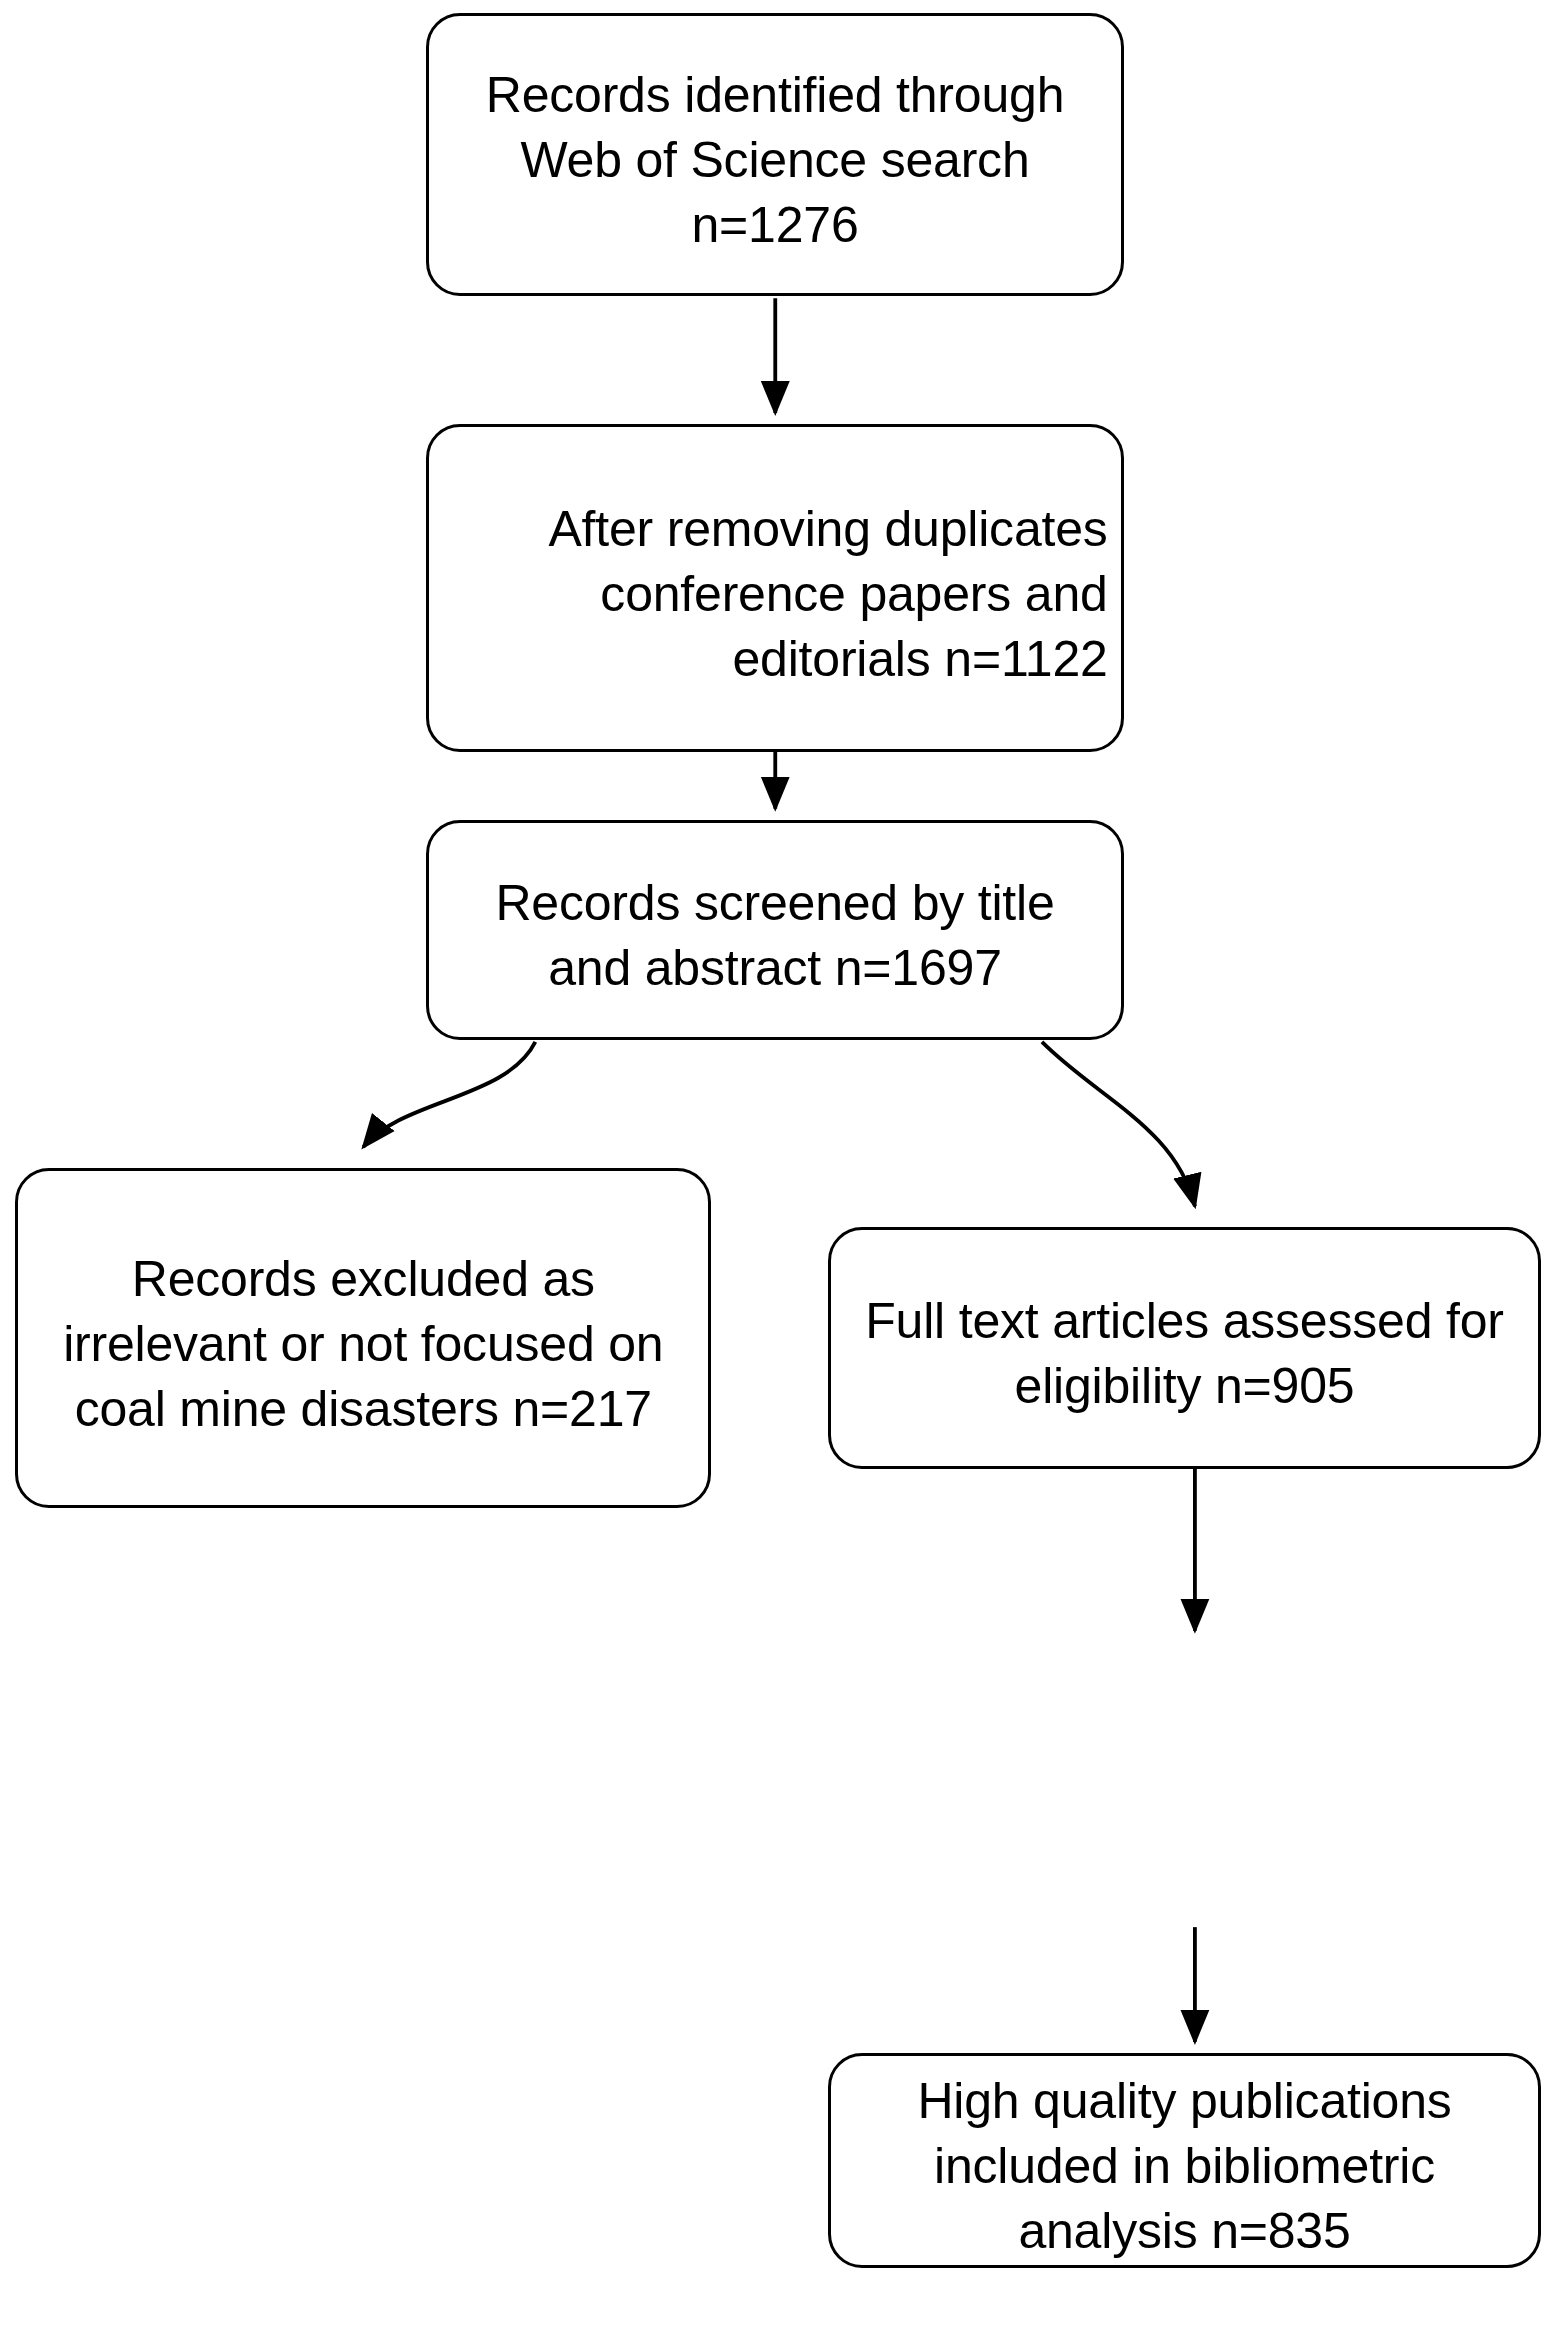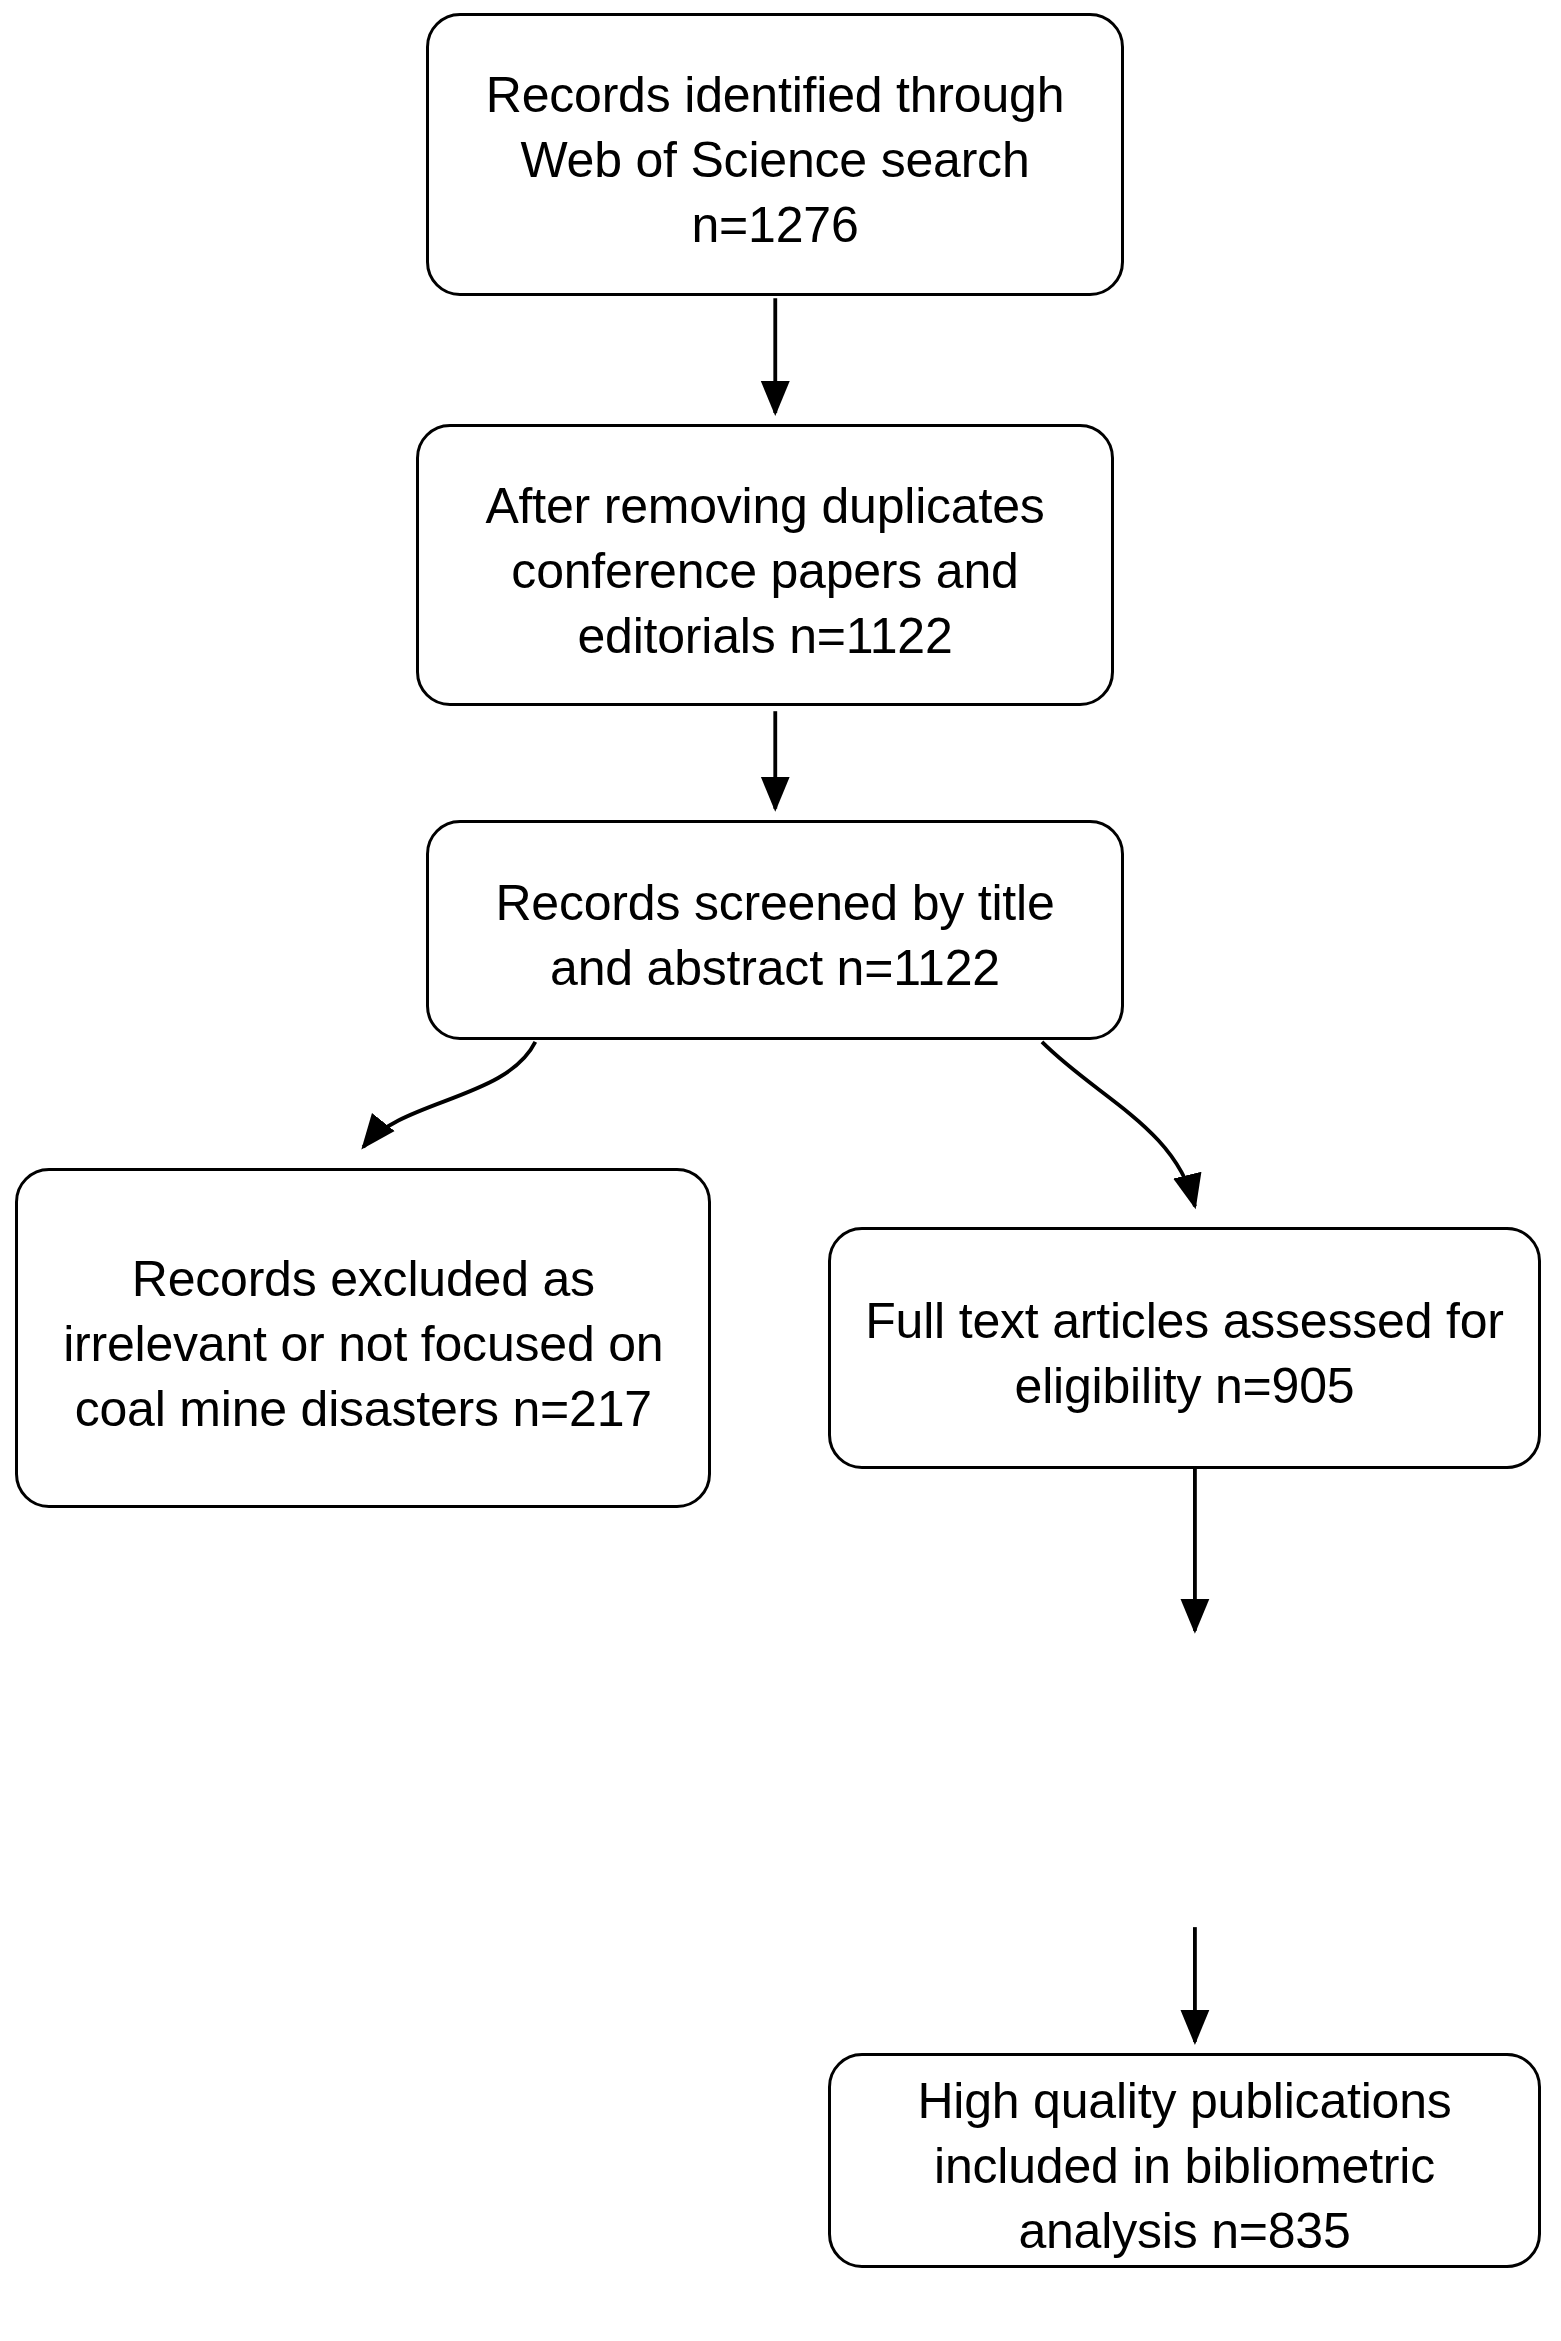--- a/index.html
+++ b/index.html
@@ -46,21 +46,21 @@
     font-size: 50px;
     line-height: 1.30;
     color: #000000;
     white-space: pre-line;
     letter-spacing: -0.2px;
     margin-top: 12px;
   }
 
   
   #node-identified      { left: 426px;  top: 13.4px;   width: 698px;  height: 283px; }
-  #node-duplicates      { left: 416px;  top: 424px;  width: 698px;  height: 282px; }
+  #node-duplicates      { left: 426px;  top: 424px;  width: 698px;  height: 328px; text-align: right; }
   #node-screened        { left: 426px;  top: 820px;  width: 698px;  height: 220px; }
   #node-excluded        { left: 15.3px;   top: 1168px; width: 696px;  height: 340px; }
   #node-fulltext        { left: 828px;  top: 1227px; width: 713px;  height: 242px; }
   #node-lowcitation     { left: 828px;  top: 1642px; width: 713px;  height: 283px; }
   #node-included        { left: 828px;  top: 2053px; width: 713px;  height: 215px; }
 </style>
 </head>
 <body>
 
 <div id="diagram-root">
@@ -92,21 +92,21 @@
   </div>
 
   <div class="node" id="node-duplicates">
     <span class="node-text">After removing duplicates
 conference papers and
 editorials n=1122</span>
   </div>
 
   <div class="node" id="node-screened">
     <span class="node-text">Records screened by title
-and abstract n=1122</span>
+and abstract n=1697</span>
   </div>
 
   <div class="node" id="node-excluded">
     <span class="node-text">Records excluded as
 irrelevant or not focused on
 coal mine disasters n=217</span>
   </div>
 
   <div class="node" id="node-fulltext">
     <span class="node-text">Full text articles assessed for

